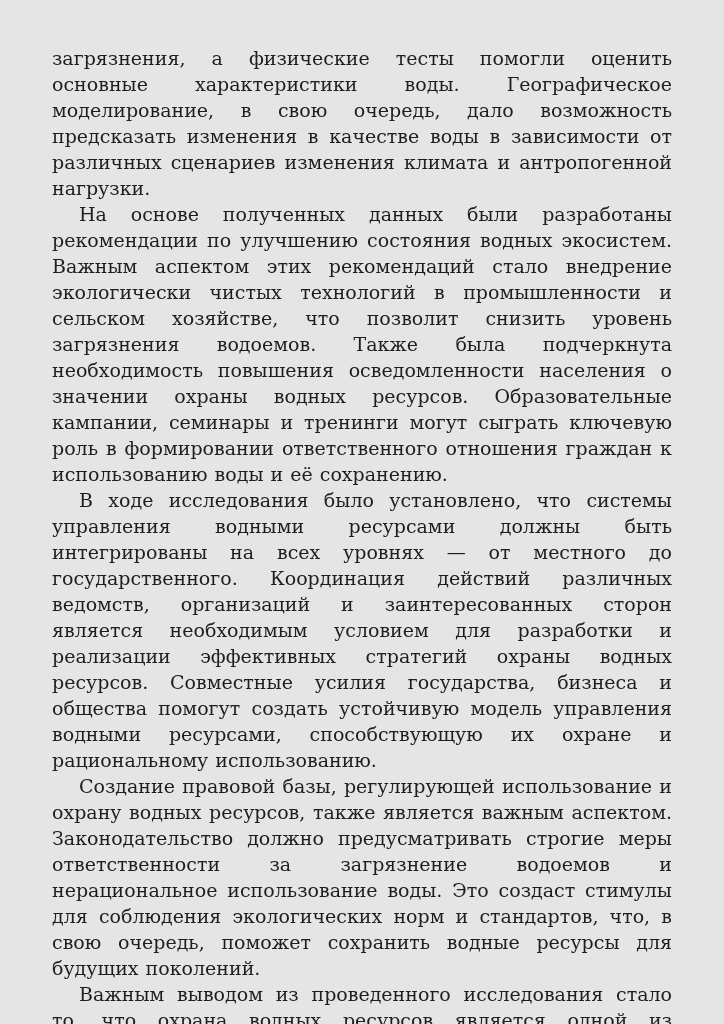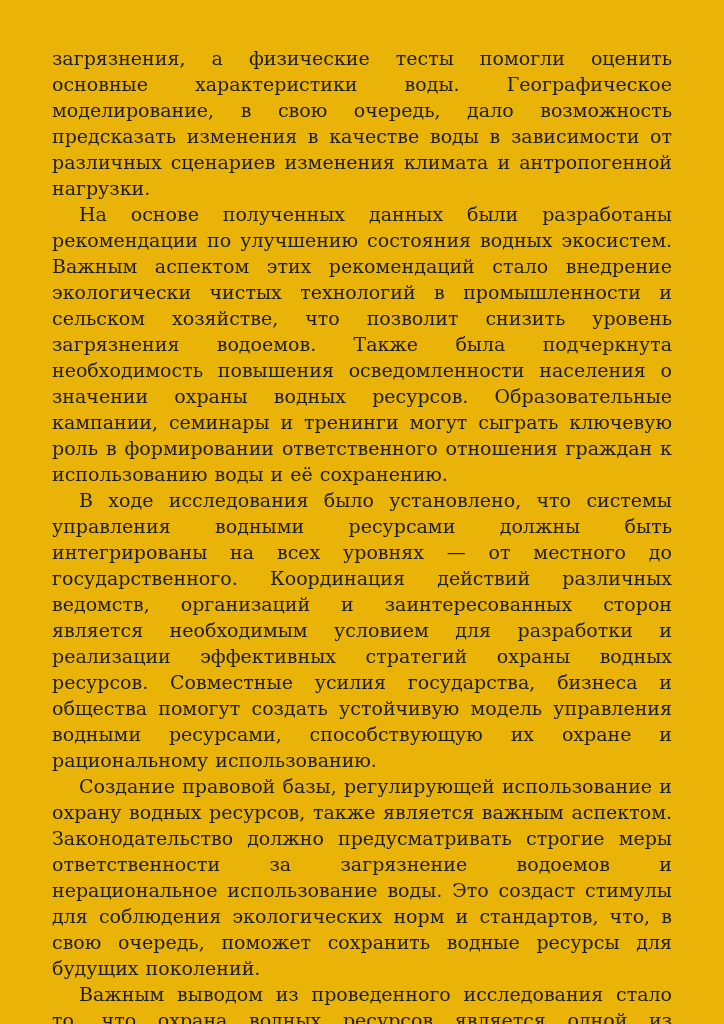--- a/index.html
+++ b/index.html
@@ -10,21 +10,21 @@
   body {
     width: 724px;
     height: 1024px;
     overflow: hidden;
   }
   .page {
     box-sizing: border-box;
     width: 724px;
     height: 1024px;
     padding: 45px 52px 0 52px;
-    background: #eab308;
+    background: #e5e5e5;
   }
   .para {
     margin: 0;
     font-family: "DejaVu Serif", "Liberation Serif", serif;
     font-size: 19px;
     line-height: 26px;
     color: #1e1e1e;
     text-align: justify;
     text-indent: 27px;
     word-spacing: 1px;

